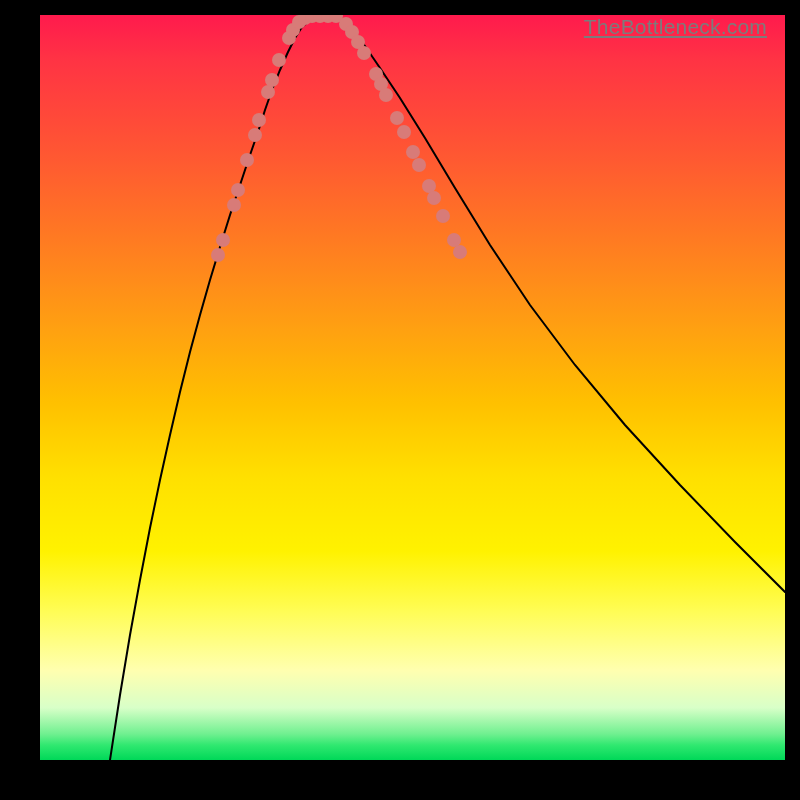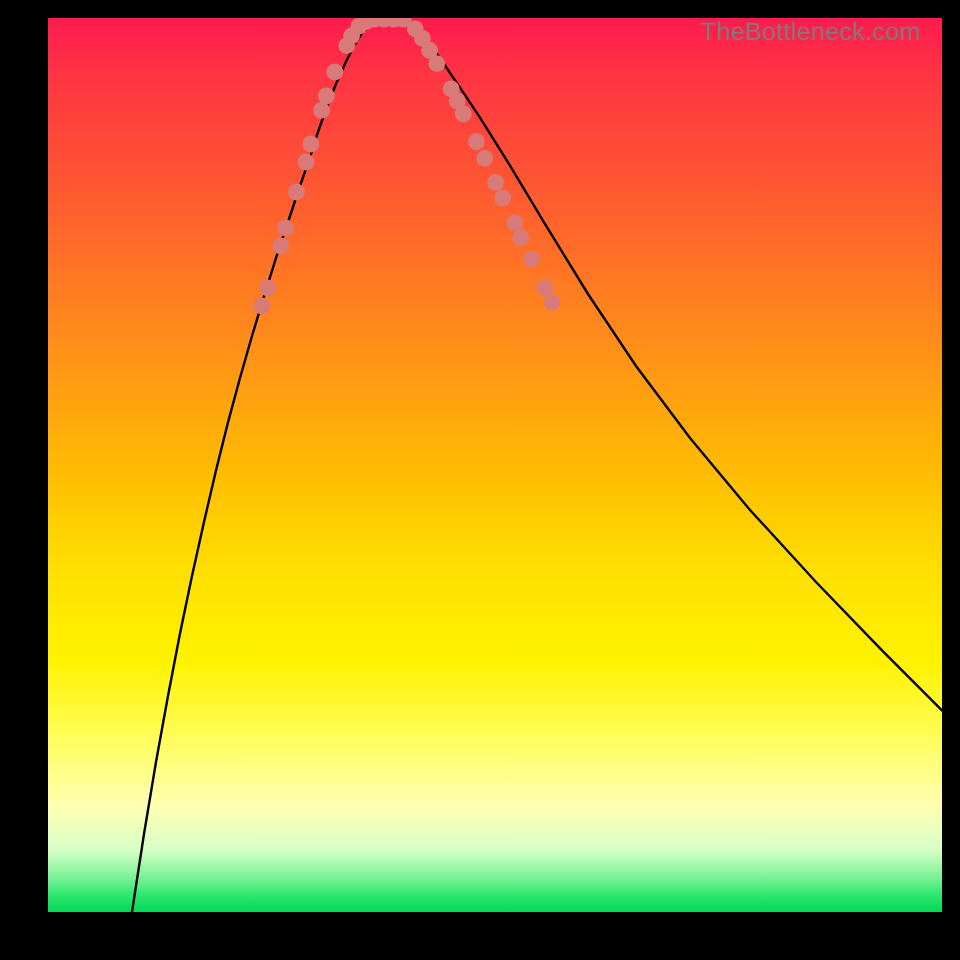--- a/index.html
+++ b/index.html
@@ -44,20 +44,21 @@
   }
   .watermark {
     position: absolute;
     top: 0px;
     right: 18px;
     color: #7c7c7c;
     font-size: 21px;
     font-weight: 400;
     letter-spacing: 0.2px;
     z-index: 5;
+    text-decoration: underline;
   }
   svg.curve {
     position: absolute;
     left: 0;
     top: 0;
     width: 745px;
     height: 745px;
     z-index: 3;
   }
   .dot {

